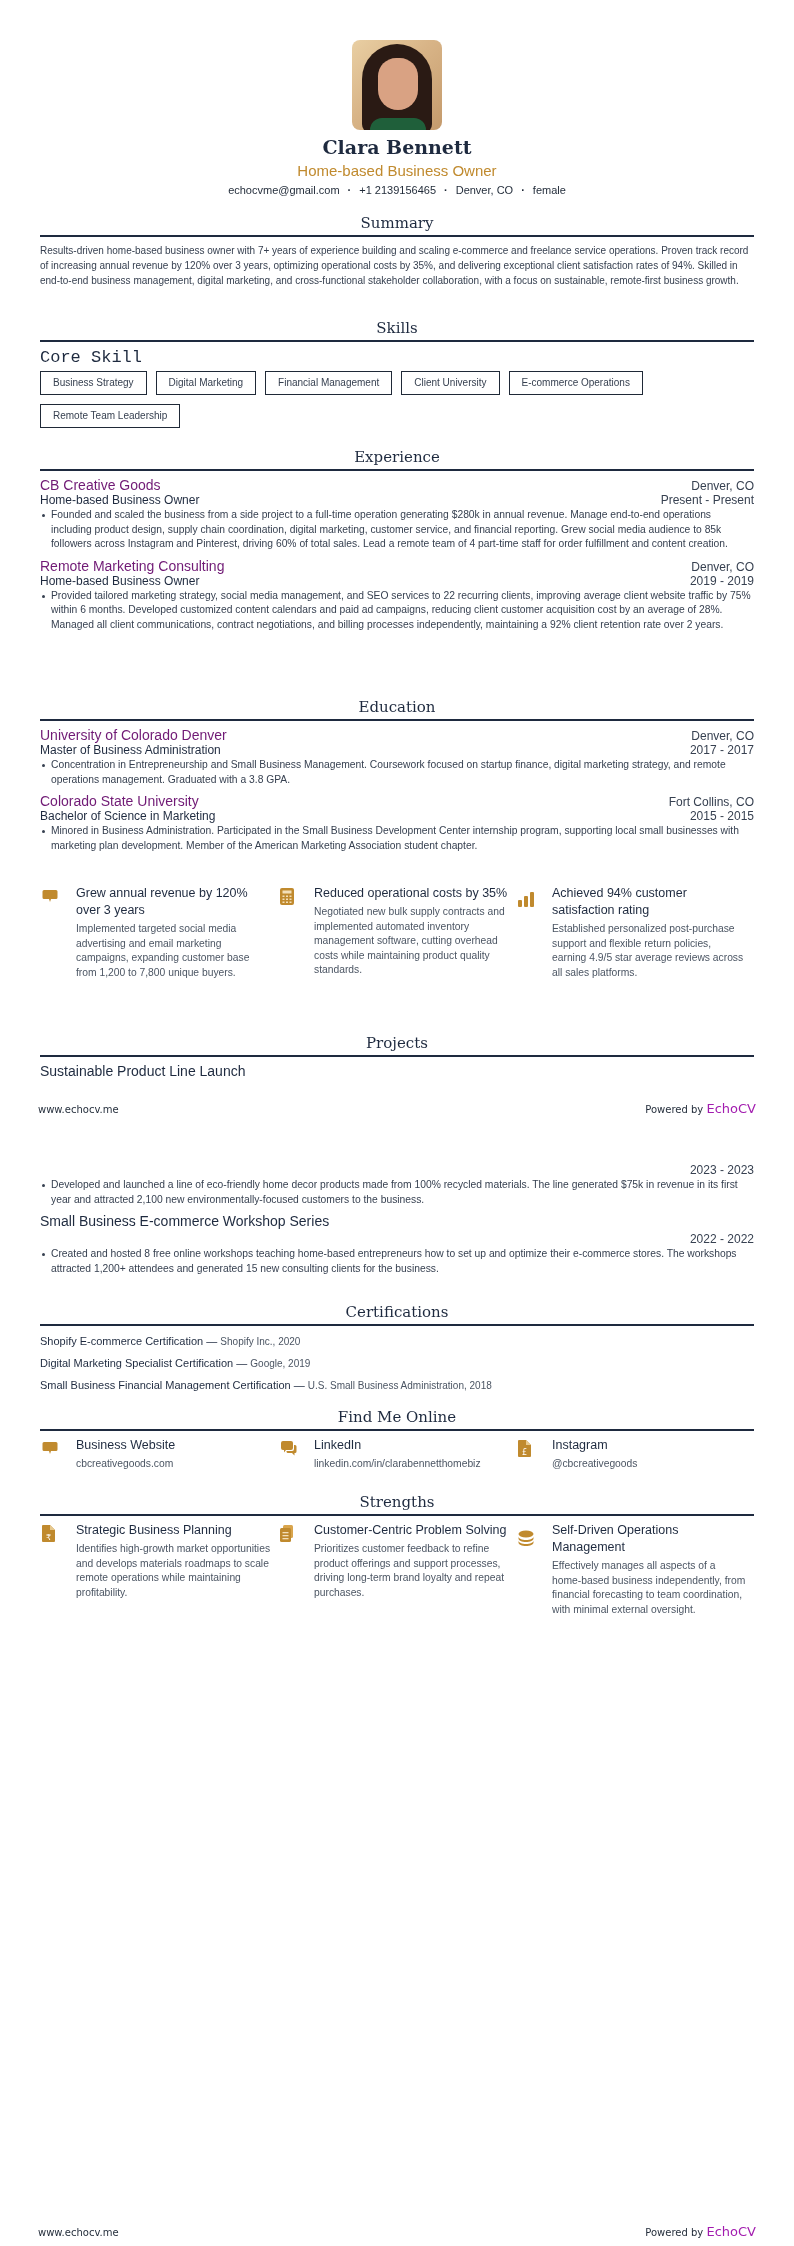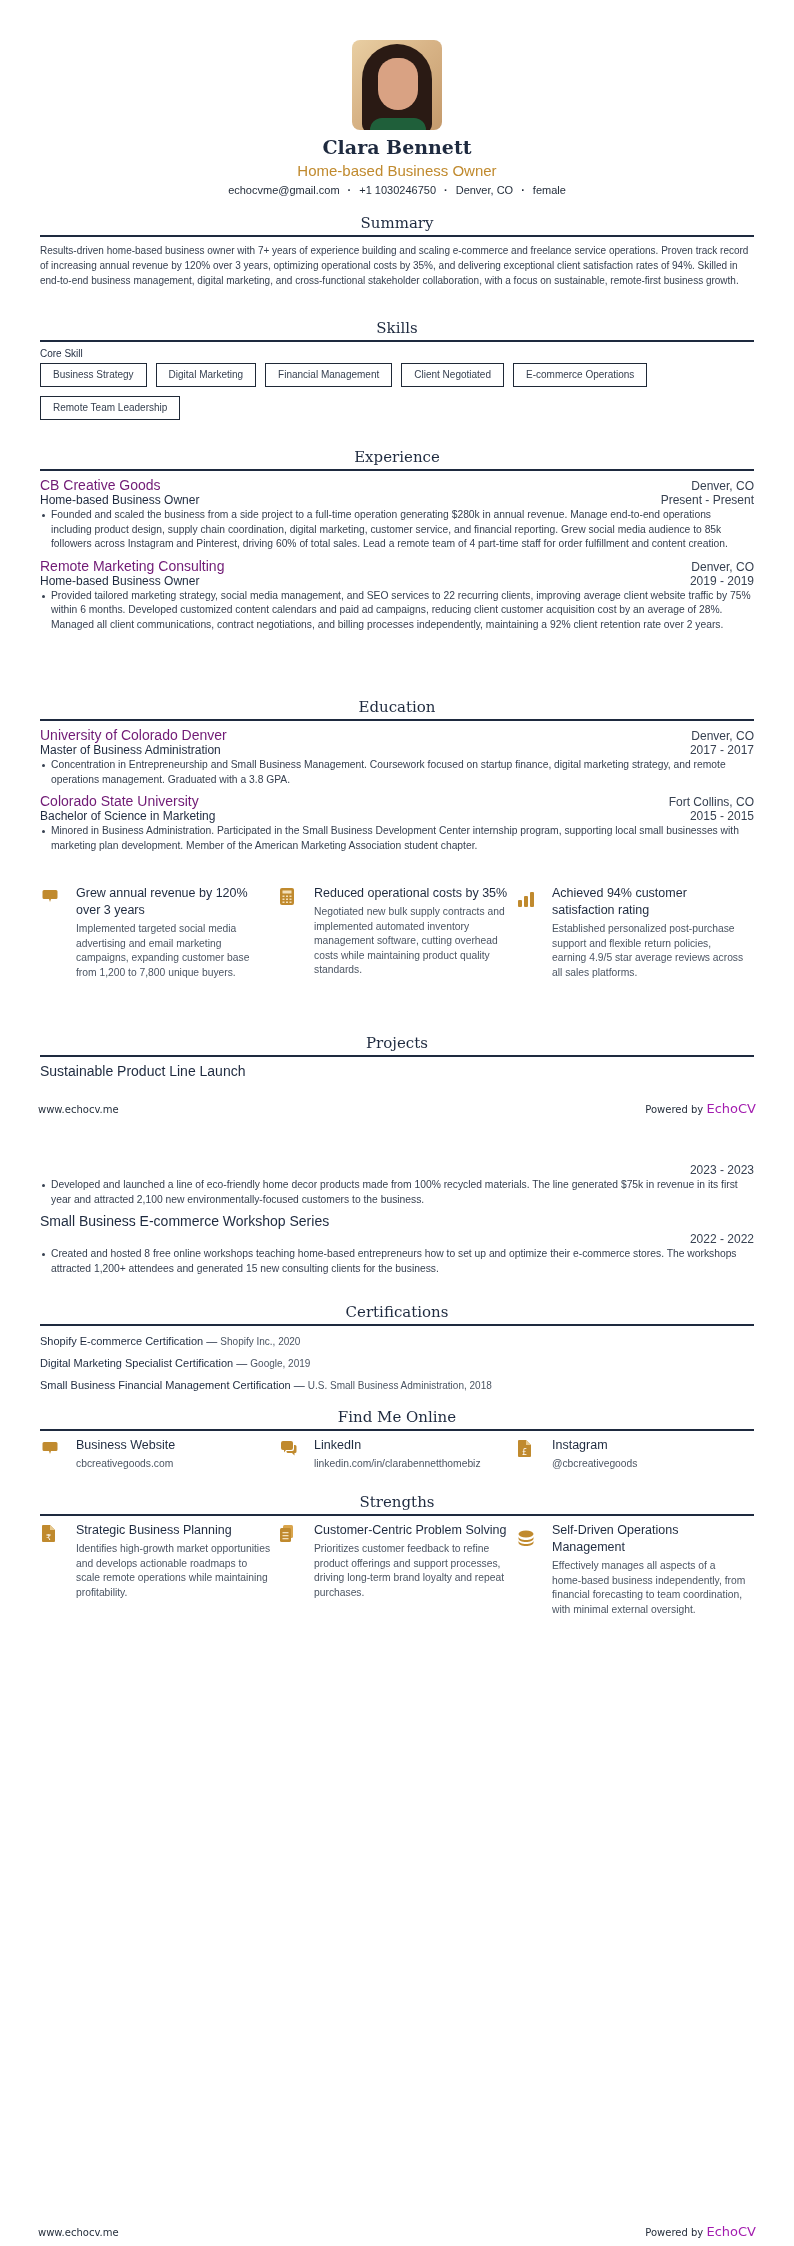--- a/index.html
+++ b/index.html
@@ -75,23 +75,24 @@
     padding-bottom: 3px;
     border-bottom: 2px solid #1e2a3f;
     margin-bottom: 6px;
   }
   .para {
     font-size: 10px;
     line-height: 15px;
     color: #374151;
   }
   .skill-group-label {
-    font-size: 10px;
+    font-size: 17px;
     color: #1e2a3f;
     margin-bottom: 4px;
+    font-family: Liberation Mono, monospace;
   }
   .chips { display: flex; flex-wrap: wrap; gap: 9px 9px; }
   .chip {
     border: 1px solid #1f2937;
     font-size: 10px;
     color: #374151;
     padding: 5px 12px;
     line-height: 12px;
   }
   .entry-row {
@@ -147,36 +148,36 @@
 
   <div class="photo">
     <div class="hair"></div>
       <div class="face"></div>
       <div class="shirt"></div>
   </div>
 
   <div class="name">Clara Bennett</div>
   <div class="title">Home-based Business Owner</div>
   <div class="contact">
-    <span>echocvme@gmail.com</span><span class="dot">·</span><span>+1 1030246750</span><span class="dot">·</span><span>Denver, CO</span><span class="dot">·</span><span>female</span>
+    <span>echocvme@gmail.com</span><span class="dot">·</span><span>+1 2139156465</span><span class="dot">·</span><span>Denver, CO</span><span class="dot">·</span><span>female</span>
   </div>
 
   <div class="content" style="top:214px;">
     <div class="section-title">Summary</div>
     <div class="para">Results-driven home-based business owner with 7+ years of experience building and scaling e-commerce and freelance service operations. Proven track record of increasing annual revenue by 120% over 3 years, optimizing operational costs by 35%, and delivering exceptional client satisfaction rates of 94%. Skilled in end-to-end business management, digital marketing, and cross-functional stakeholder collaboration, with a focus on sustainable, remote-first business growth.</div>
   </div>
 
   <div class="content" style="top:319px;">
     <div class="section-title">Skills</div>
     <div class="skill-group-label">Core Skill</div>
     <div class="chips">
       <span class="chip">Business Strategy</span>
       <span class="chip">Digital Marketing</span>
       <span class="chip">Financial Management</span>
-      <span class="chip">Client Negotiated</span>
+      <span class="chip">Client University</span>
       <span class="chip">E-commerce Operations</span>
       <span class="chip">Remote Team Leadership</span>
     </div>
   </div>
 
   <div class="content" style="top:448px;">
     <div class="section-title">Experience</div>
     <div>
       <div class="entry-row">
         <span class="org">CB Creative Goods</span>
@@ -384,21 +385,21 @@
       <div class="cell">
         <div class="ic">
           <svg width="13" height="17" viewBox="0 0 13 17">
               <path d="M1 0h7l5 5v11a1 1 0 0 1-1 1H1a1 1 0 0 1-1-1V1a1 1 0 0 1 1-1z" fill="#c08a2e"></path>
               <path d="M8 0v5h5z" fill="#e7c98f"></path>
               <text x="6.5" y="14.5" font-size="8" text-anchor="middle" fill="#ffffff" font-family="DejaVu Sans, sans-serif">₹</text>
             </svg>
         </div>
         <div class="body">
           <div class="cell-title">Strategic Business Planning</div>
-          <div class="cell-desc">Identifies high-growth market opportunities and develops actionable roadmaps to scale remote operations while maintaining profitability.</div>
+          <div class="cell-desc">Identifies high-growth market opportunities and develops materials roadmaps to scale remote operations while maintaining profitability.</div>
         </div>
       </div>
       <div class="cell">
         <div class="ic">
           <svg width="14" height="17" viewBox="0 0 14 17">
               <rect x="3" y="0" width="10" height="13" rx="1.5" fill="#d9a54d"></rect>
               <rect x="0" y="3" width="11" height="14" rx="1.5" fill="#c08a2e"></rect>
               <g fill="#f3dfb8">
                 <rect x="2.5" y="7" width="6" height="1.3"></rect>
                 <rect x="2.5" y="10" width="6" height="1.3"></rect>

